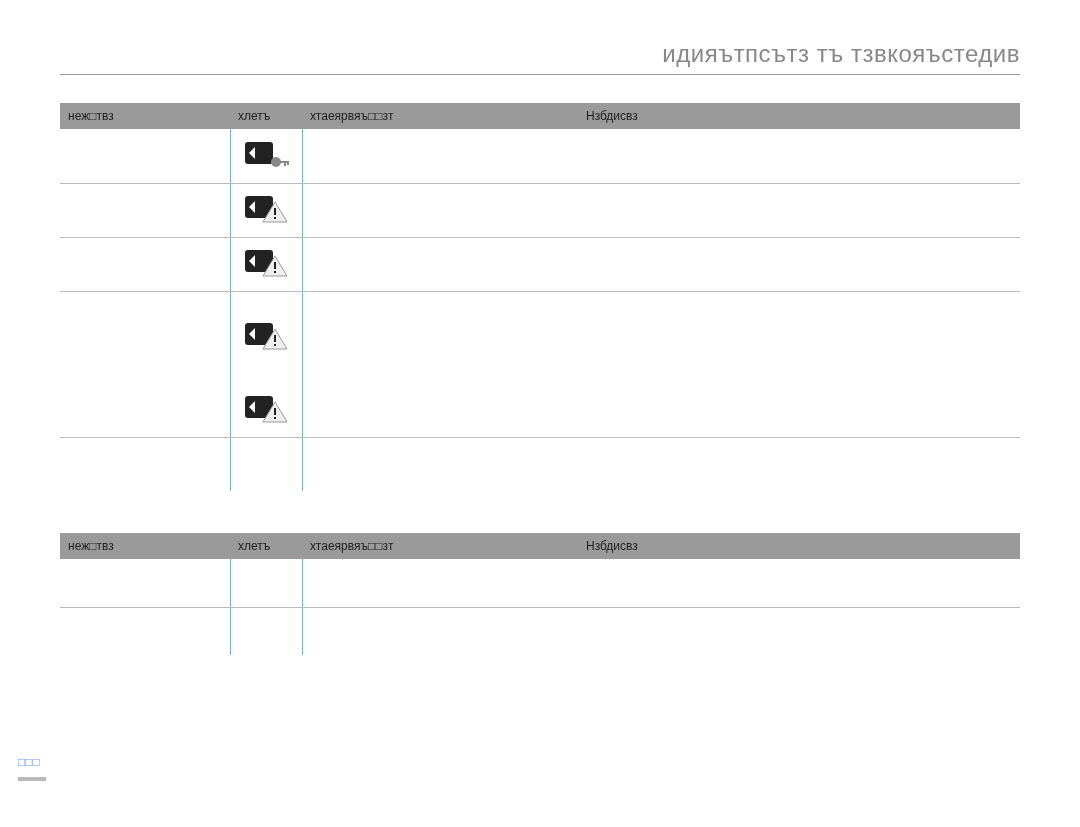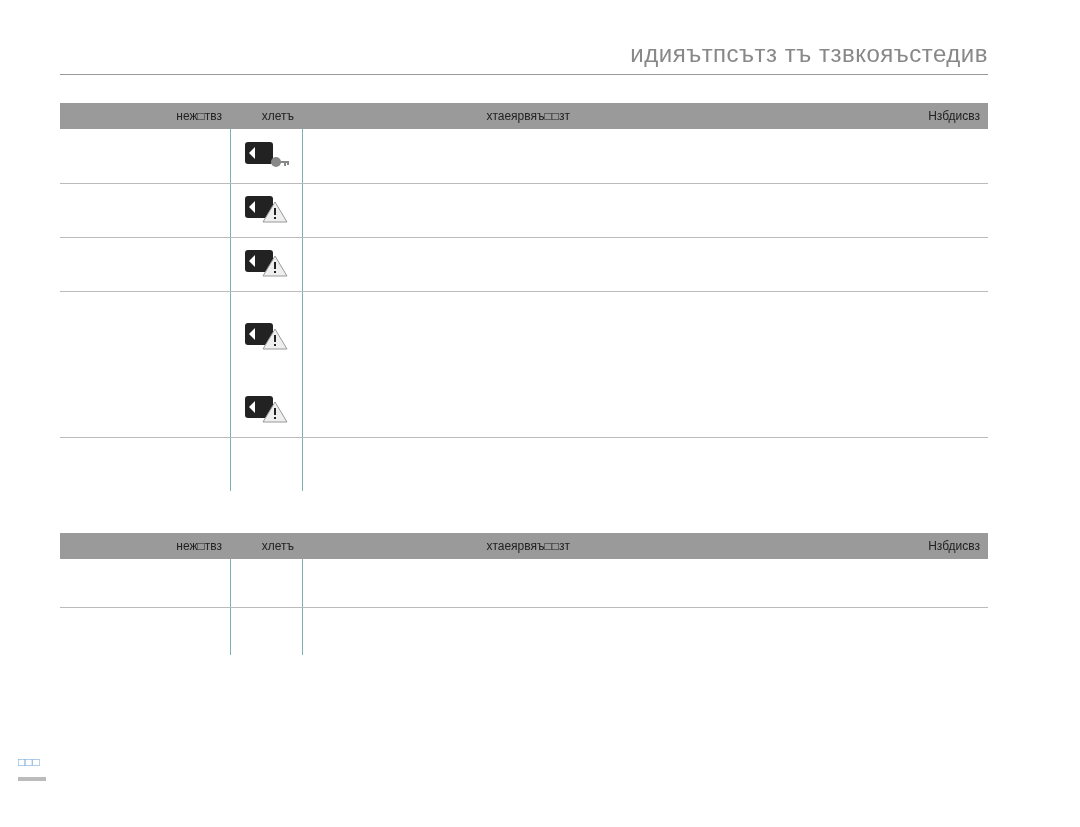--- a/index.html
+++ b/index.html
@@ -6,21 +6,21 @@
   body {
     margin: 0;
     font-family: "Segoe UI", Arial, sans-serif;
     background: #fff;
     width: 1080px;
     height: 827px;
     position: relative;
     color: #333;
   }
   .page {
-    padding: 40px 92px 20px 60px;
+    padding: 40px 60px 20px 60px;
   }
   .title {
     text-align: right;
     font-size: 24px;
     color: #888;
     font-weight: 400;
     letter-spacing: 0.5px;
     border-bottom: 1px solid #999;
     padding-bottom: 6px;
     margin-bottom: 28px;
@@ -32,21 +32,21 @@
   }
   col.c1 { width: 170px; }
   col.c2 { width: 72px; }
   col.c3 { width: 276px; }
   col.c4 { width: auto; }
   thead th {
     background: #9a9a9a;
     color: #222;
     font-weight: 400;
     font-size: 12px;
-    text-align: right;
+    text-align: left;
     padding: 6px 8px;
     border: none;
   }
   tbody td {
     border-bottom: 1px solid #bbb;
     padding: 4px 6px;
     font-size: 11px;
     vertical-align: top;
     height: 54px;
   }

